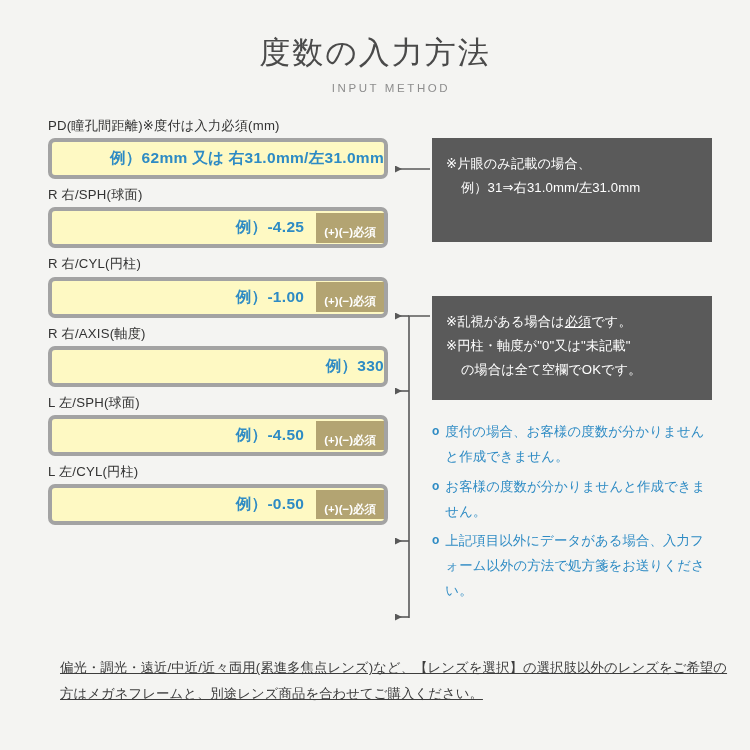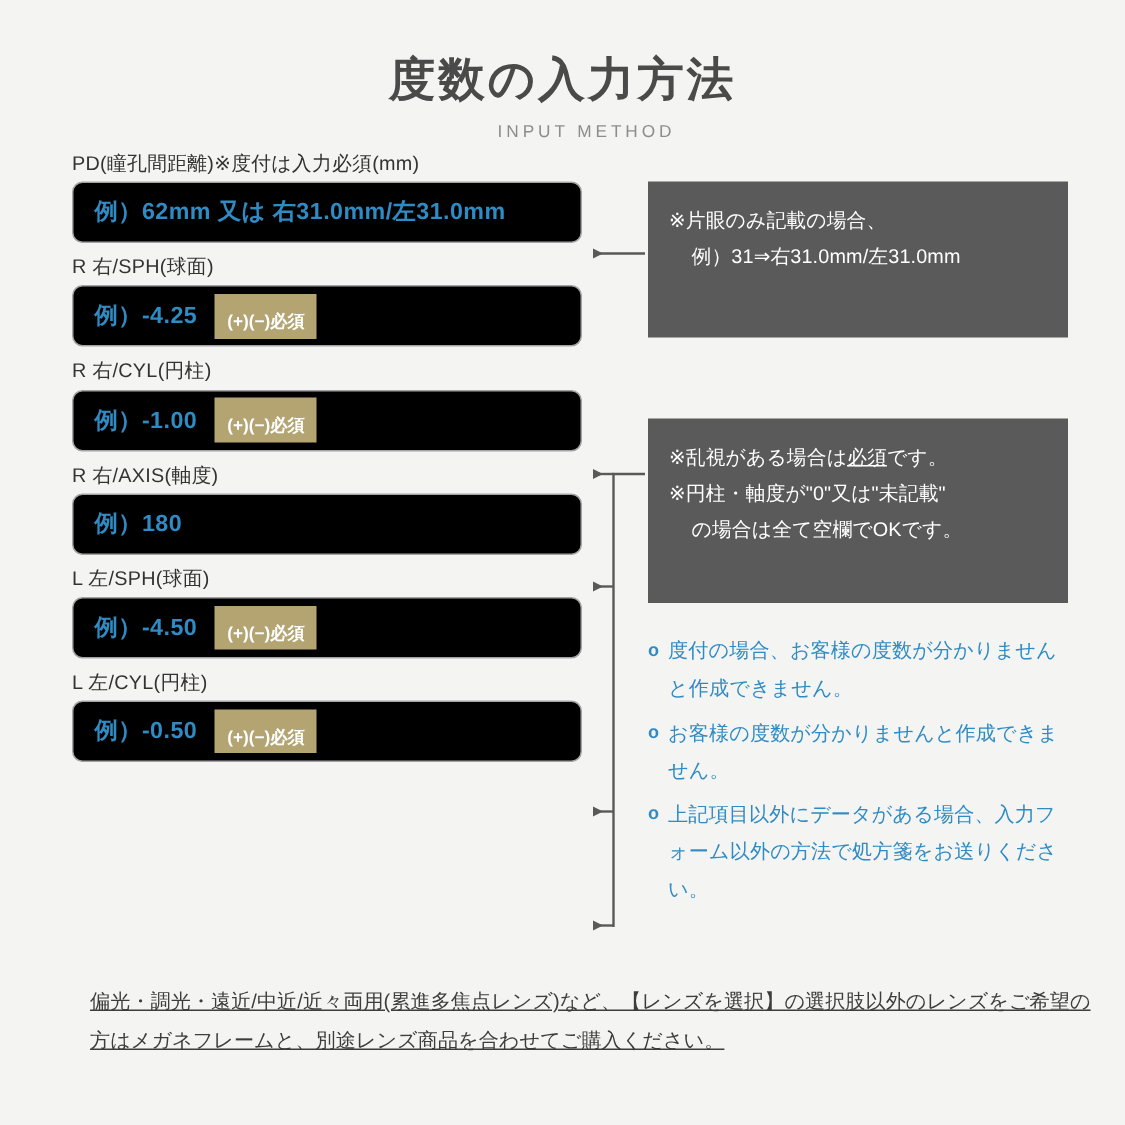--- a/index.html
+++ b/index.html
@@ -16,38 +16,38 @@
     position: relative;
   }
 
   
   .header {
     text-align: center;
     padding-top: 34px;
   }
   .page-title {
     font-size: 31px;
-    font-weight: 700;
+    font-weight: 400;
     letter-spacing: 2px;
     color: #4a4a4a;
     margin: 0;
     line-height: 1.2;
   }
   .page-subtitle {
     font-size: 11.5px;
     letter-spacing: 2.6px;
     color: #8d8d8d;
     margin-top: 11px;
     padding-left: 32px;
   }
 
   
   .content {
     position: relative;
-    margin-top: 5px;
+    margin-top: 22px;
     padding: 0 40px 0 48px;
     box-sizing: border-box;
     width: 750px;
   }
 
   .form-col {
     width: 340px;
   }
 
   .field {
@@ -56,27 +56,28 @@
   .field-label {
     font-size: 13.2px;
     color: #333333;
     line-height: 1.45;
     margin-bottom: 3px;
     letter-spacing: 0.2px;
     white-space: nowrap;
   }
   .field-box {
     height: 41px;
-    background: #000000;
-    border: 1px solid #a3a3a3;
+    background: #fef9c3;
+    border: 4px solid #a3a3a3;
     border-radius: 7px;
     display: flex;
     align-items: center;
     padding-left: 14px;
     box-sizing: border-box;
+    justify-content: flex-end;
   }
   .placeholder {
     color: #2e8bc4;
     font-size: 15.5px;
     font-weight: bold;
     letter-spacing: 0.3px;
     white-space: nowrap;
   }
   .req-badge {
     background: #b3a472;
@@ -189,21 +190,21 @@
       <div class="field-label">R 右/CYL(円柱)</div>
       <div class="field-box">
         <span class="placeholder">例）-1.00</span>
         <span class="req-badge">(+)(−)必須</span>
       </div>
     </div>
 
     <div class="field">
       <div class="field-label">R 右/AXIS(軸度)</div>
       <div class="field-box">
-        <span class="placeholder">例）180</span>
+        <span class="placeholder">例）330</span>
       </div>
     </div>
 
     <div class="field">
       <div class="field-label">L 左/SPH(球面)</div>
       <div class="field-box">
         <span class="placeholder">例）-4.50</span>
         <span class="req-badge">(+)(−)必須</span>
       </div>
     </div>
@@ -219,21 +220,21 @@
 
   </div>
 
   <div class="right-col">
 
     <div class="callout" style="margin-top:22px;height:104px;">
       <div class="callout-line">※片眼のみ記載の場合、</div>
       <div class="callout-line indent">例）31⇒右31.0mm/左31.0mm</div>
     </div>
 
-    <div class="callout" style="margin-top:54px;height:123px;">
+    <div class="callout" style="margin-top:54px;height:104px;">
       <div class="callout-line"><span>※乱視がある場合は</span><span class="u">必須</span><span>です。</span></div>
       <div class="callout-line">※円柱・軸度が"0"又は"未記載"</div>
       <div class="callout-line indent">の場合は全て空欄でOKです。</div>
     </div>
 
     <div class="notes">
       <div class="note-item">
         <span class="note-bullet">o</span>
         <span class="note-text">度付の場合、お客様の度数が分かりませんと作成できません。</span>
       </div>

